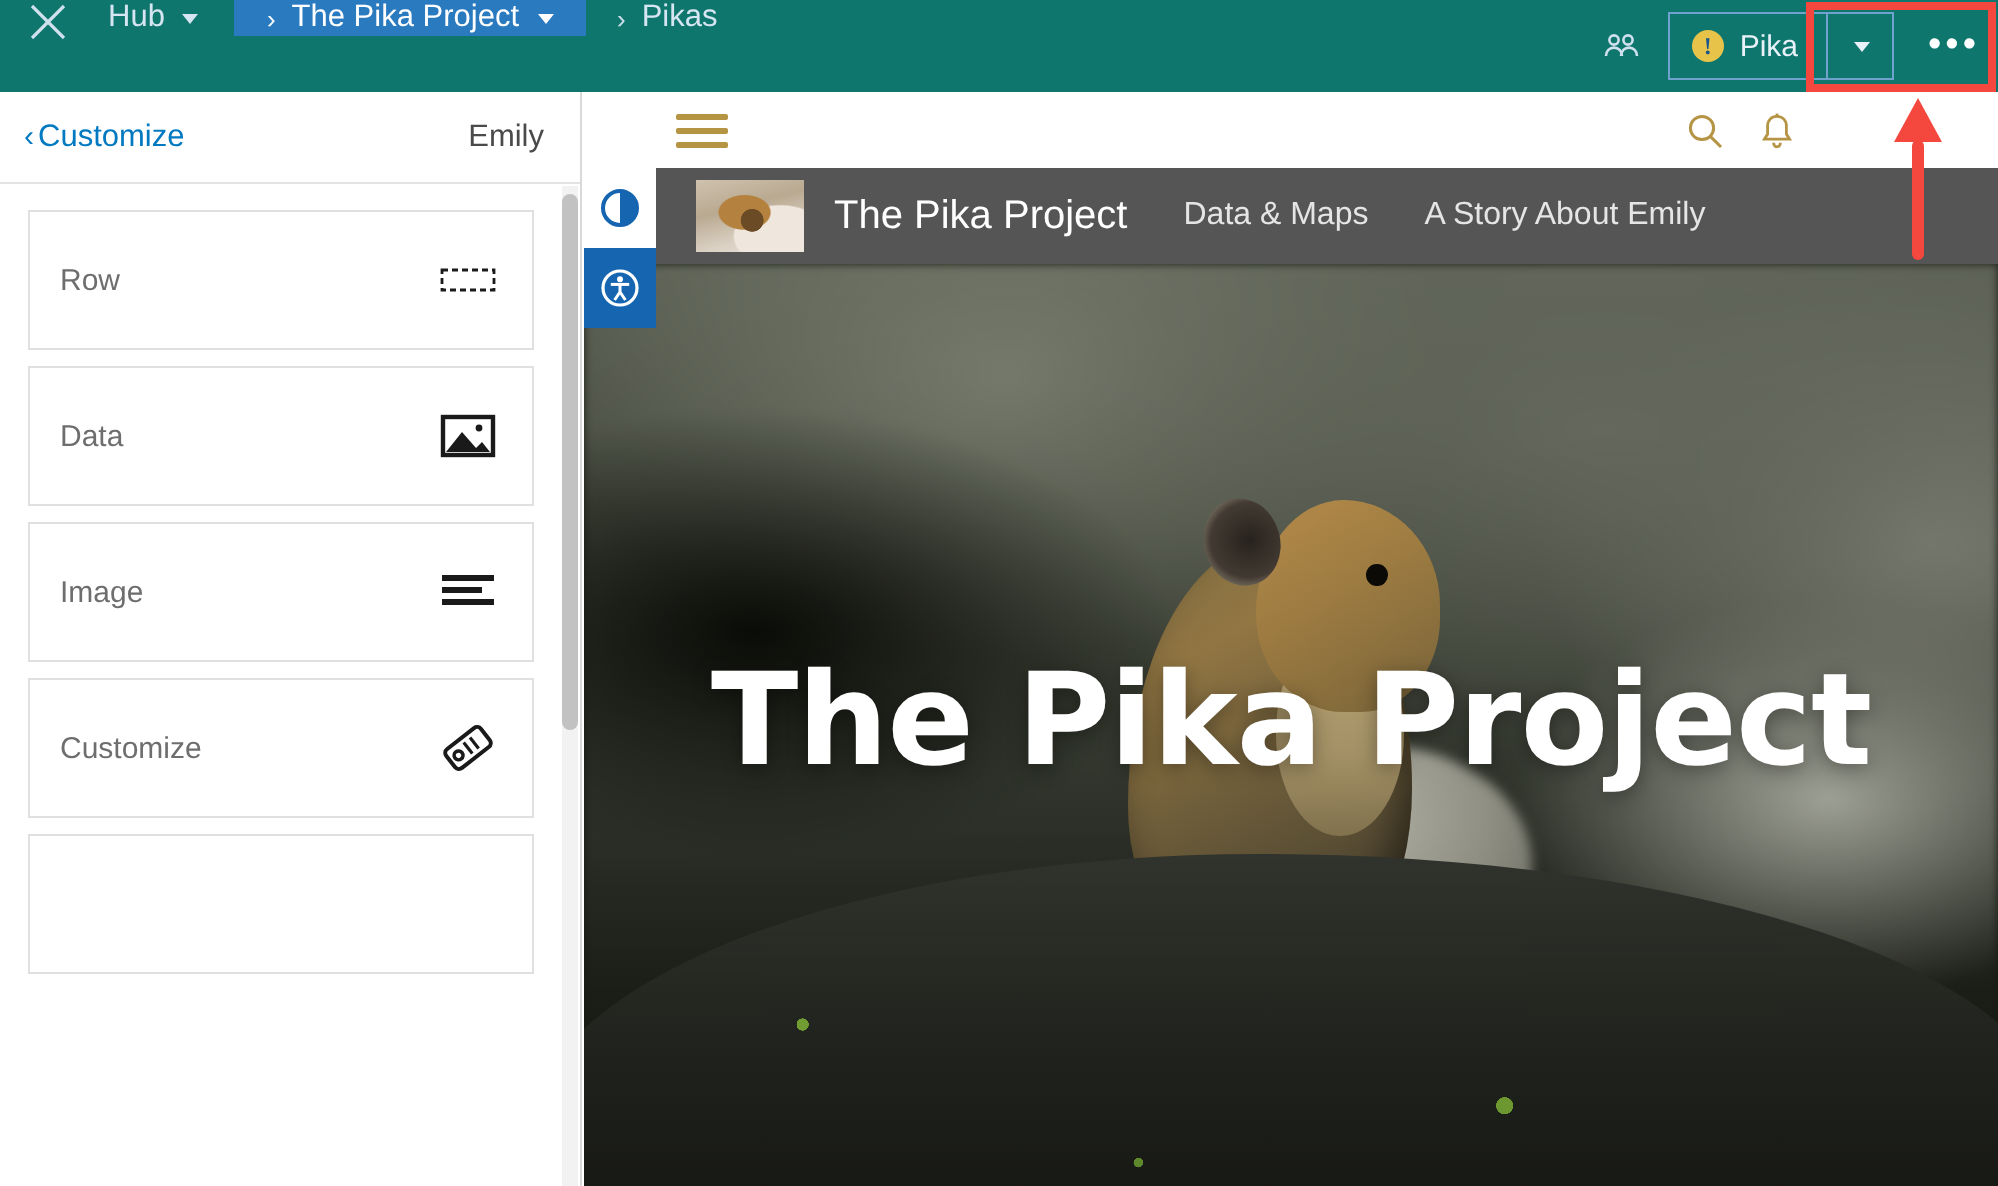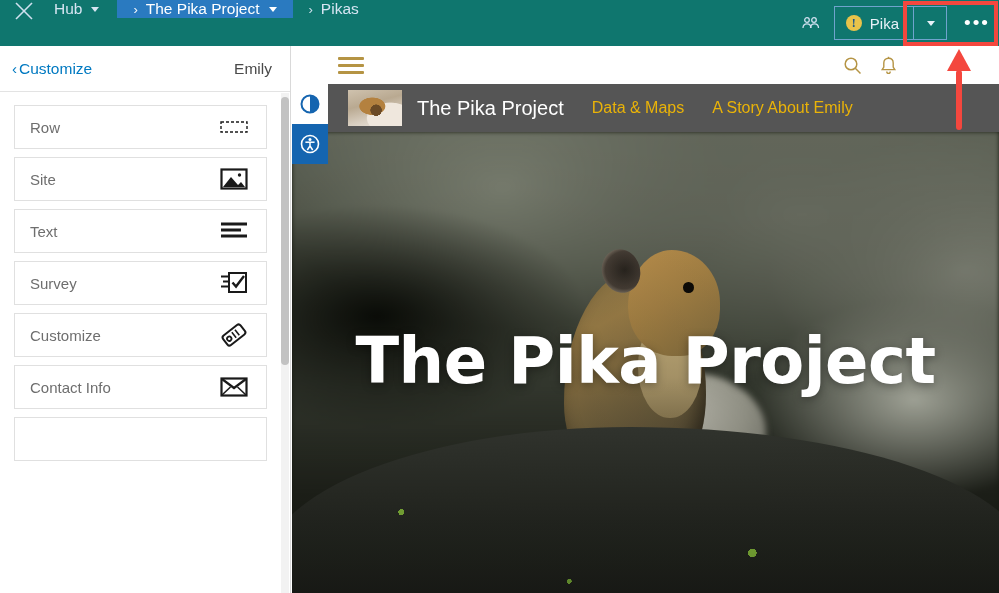--- a/index.html
+++ b/index.html
@@ -117,21 +117,21 @@
     color: #0079c1; font-size: 15.5px; cursor: pointer;
   }
   .sb-back .chev { font-size: 15px; }
   .sb-title { color: #4a4a4a; font-size: 15.5px; }
   .sb-list {
     position: absolute; top: 47px; left: 0; right: 9px; bottom: 0;
     padding: 12px 14px 0 14px;
     overflow: hidden;
   }
   .card {
-    height: 44px; margin-bottom: 8px;
+    height: 70px; margin-bottom: 8px;
     border: 1px solid #e0e0e0; background: #fff;
     display: flex; align-items: center; justify-content: space-between;
     padding: 0 16px 0 15px;
     cursor: grab;
     gap: 17px;
   }
   .card-label { color: #6e6e6e; font-size: 15px; }
   .card-icon {
     width: 32px; height: 32px;
     display: flex; align-items: center; justify-content: center;
@@ -178,21 +178,21 @@
     width: 54px; height: 36px; margin-right: 15px;
     background:
       radial-gradient(circle at 52% 56%, #6b4a26 0 16%, rgba(107,74,38,0) 17%),
       radial-gradient(ellipse at 45% 45%, #b4813f 0 30%, rgba(180,129,63,0) 32%),
       radial-gradient(ellipse at 78% 78%, #efe7dd 0 38%, rgba(239,231,221,0) 40%),
       linear-gradient(165deg, #cfc2ae 0%, #b9a991 38%, #d8cec0 70%, #efe9e2 100%);
     flex: none;
   }
   .nav-title { color: #ffffff; font-size: 20px; margin-right: 28px; white-space: nowrap; }
   .nav-link {
-    color: #eab308; font-size: 16px; margin-right: 28px;
+    color: #e5e5e5; font-size: 16px; margin-right: 28px;
     cursor: pointer; white-space: nowrap;
   }
 
   .hero {
     position: relative; height: 461px; overflow: hidden;
     background: #1d2017;
   }
   .hero-photo { position: absolute; inset: 0; }
   
   .hero-photo .bg-rock {
@@ -374,81 +374,58 @@
         <span class="card-label">Row</span>
         <span class="card-icon">
           <svg width="28" height="16" viewBox="0 0 28 16">
             <rect x="1" y="3" width="26" height="10" fill="none" stroke="#1a1a1a" stroke-width="1.4" stroke-dasharray="3 2"></rect>
           </svg>
         </span>
       </div>
 
 
       <div class="card">
-        <span class="card-label">Site</span>
+        <span class="card-label">Data</span>
         <span class="card-icon">
           <svg width="28" height="24" viewBox="0 0 28 24">
             <rect x="1.5" y="2.5" width="25" height="19" fill="none" stroke="#1a1a1a" stroke-width="2.2"></rect>
             <circle cx="19.5" cy="8" r="1.7" fill="#1a1a1a"></circle>
             <path d="M3 20 L11 10 L18 18 L21 15 L25 20 Z" fill="#1a1a1a"></path>
           </svg>
         </span>
       </div>
 
 
       <div class="card">
-        <span class="card-label">Text</span>
+        <span class="card-label">Image</span>
         <span class="card-icon">
           <svg width="28" height="20" viewBox="0 0 28 20">
             <rect x="1" y="1.5" width="26" height="3" fill="#1a1a1a"></rect>
             <rect x="1" y="7.5" width="20" height="3" fill="#1a1a1a"></rect>
             <rect x="1" y="13.5" width="26" height="3" fill="#1a1a1a"></rect>
             <rect x="1" y="19" width="22" height="0" fill="#1a1a1a"></rect>
           </svg>
         </span>
       </div>
 
-      <div class="card">
-        <span class="card-label">Survey</span>
-        <span class="card-icon">
-          <svg width="28" height="26" viewBox="0 0 28 26">
-            <rect x="9" y="3" width="17" height="19" fill="none" stroke="#1a1a1a" stroke-width="2"></rect>
-            <path d="M12.5 12.5 L16 16.5 L24 6" fill="none" stroke="#1a1a1a" stroke-width="2.4"></path>
-            <rect x="1" y="5.5" width="7" height="2" fill="#1a1a1a"></rect>
-            <rect x="3" y="10.5" width="5" height="2" fill="#1a1a1a"></rect>
-            <rect x="1" y="15.5" width="7" height="2" fill="#1a1a1a"></rect>
-          </svg>
-        </span>
-      </div>
 
       <div class="card">
         <span class="card-label">Customize</span>
         <span class="card-icon">
           <svg width="28" height="26" viewBox="0 0 28 26">
             <g transform="rotate(-38 14 13)">
               <rect x="3" y="7" width="22" height="12" rx="2.5" fill="none" stroke="#1a1a1a" stroke-width="2"></rect>
               <circle cx="8" cy="13" r="2.2" fill="none" stroke="#1a1a1a" stroke-width="1.8"></circle>
               <line x1="14" y1="9.5" x2="14" y2="16.5" stroke="#1a1a1a" stroke-width="1.6"></line>
               <line x1="18" y1="9.5" x2="18" y2="16.5" stroke="#1a1a1a" stroke-width="1.6"></line>
             </g>
           </svg>
         </span>
       </div>
 
-      <div class="card">
-        <span class="card-label">Contact Info</span>
-        <span class="card-icon">
-          <svg width="28" height="22" viewBox="0 0 28 22">
-            <rect x="1.5" y="2.5" width="25" height="17" fill="none" stroke="#1a1a1a" stroke-width="2.2"></rect>
-            <path d="M2 3 L14 12 L26 3" fill="none" stroke="#1a1a1a" stroke-width="2.2"></path>
-            <path d="M2 19 L10.5 11" fill="none" stroke="#1a1a1a" stroke-width="1.6"></path>
-            <path d="M26 19 L17.5 11" fill="none" stroke="#1a1a1a" stroke-width="1.6"></path>
-          </svg>
-        </span>
-      </div>
 
       <div class="card">
         
         
       </div>
 
     </div>
 
     <div class="sb-scroll-track">
       <div class="sb-scroll-thumb"></div>

